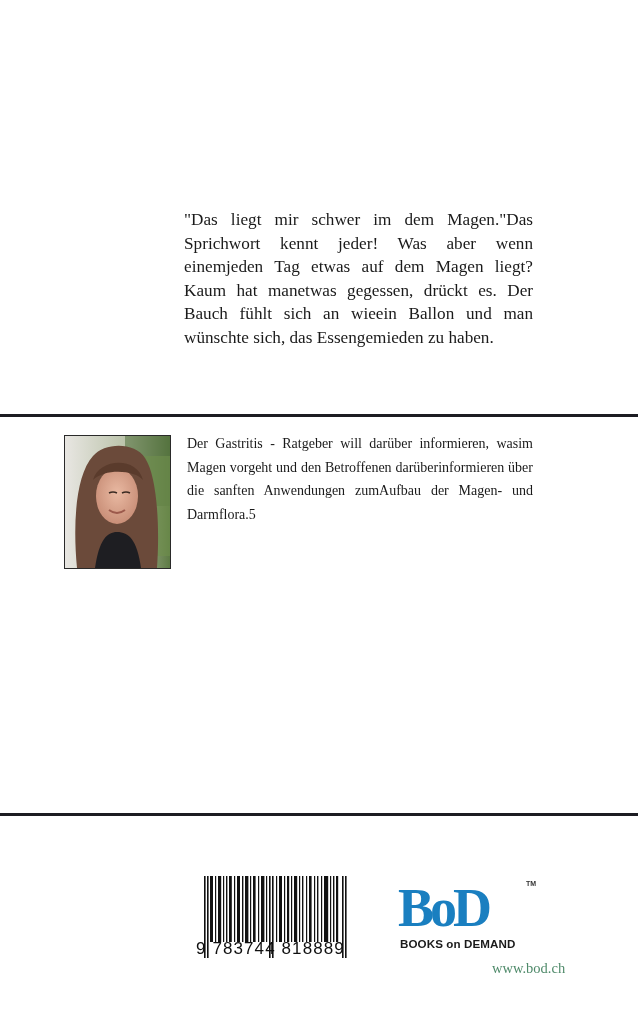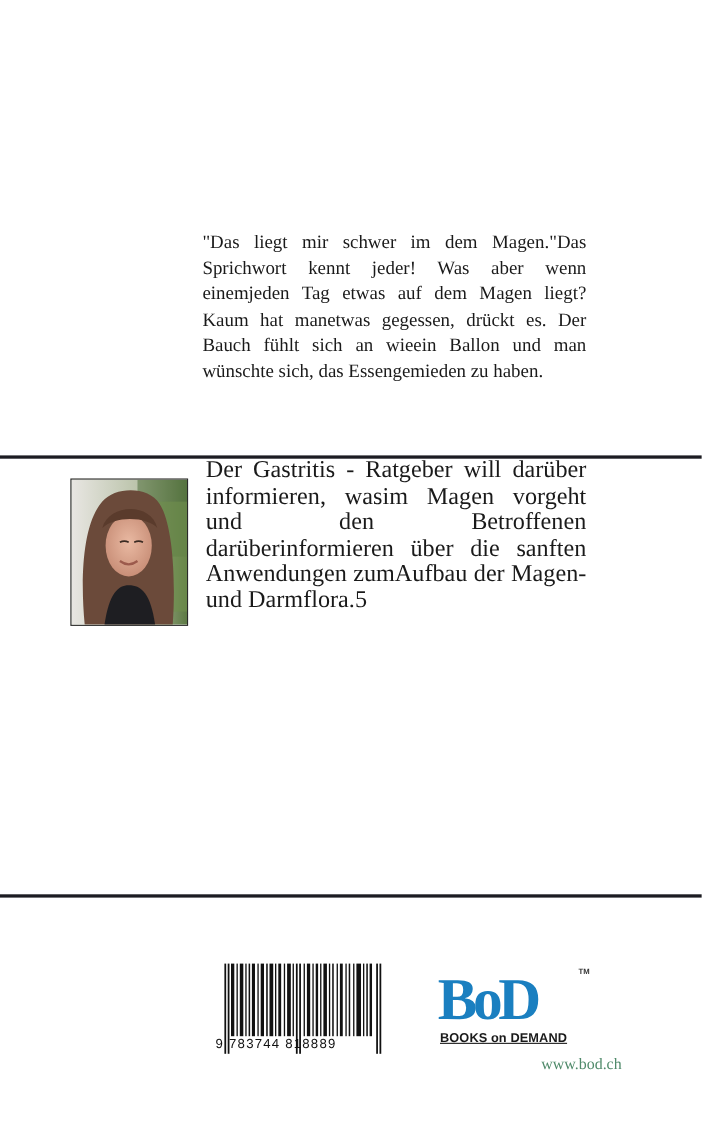--- a/index.html
+++ b/index.html
@@ -44,44 +44,44 @@
       height: 132px;
       border: 1px solid #2a2a2a;
       overflow: hidden;
       background: #d9dcd4;
     }
     .author-photo svg { display: block; }
 
     .author-text {
       position: absolute;
       left: 187px;
-      top: 415px;
+      top: 432px;
       width: 346px;
-      font-size: 22px;
+      font-size: 14px;
       line-height: 23.5px;
       text-align: justify;
       text-align-last: left;
       margin: 0;
     }
 
     .barcode {
       position: absolute;
       left: 196px;
       top: 874px;
       width: 160px;
       height: 86px;
     }
     .barcode svg { display: block; }
     .barcode-digits {
       position: absolute;
       left: 196px;
       top: 941px;
       width: 160px;
       font-family: "Liberation Sans", "DejaVu Sans", sans-serif;
-      font-size: 12px;
+      font-size: 17px;
       letter-spacing: 1.1px;
       color: #111;
       white-space: pre;
       line-height: 16px;
     }
 
     .bod-logo {
       position: absolute;
       left: 398px;
       top: 878px;
@@ -111,21 +111,20 @@
     .bod-tagline {
       position: absolute;
       left: 2px;
       top: 59px;
       font-family: "Liberation Sans", "DejaVu Sans", sans-serif;
       font-weight: bold;
       font-size: 11.6px;
       color: #1a1a1a;
       letter-spacing: 0.1px;
       white-space: nowrap;
-      text-decoration: underline;
     }
     .bod-url {
       position: absolute;
       left: 478px;
       top: 960px;
       font-family: "Liberation Serif", "DejaVu Serif", serif;
       font-size: 14.5px;
       color: #4f8a6a;
       margin-left: 14px;
     }

